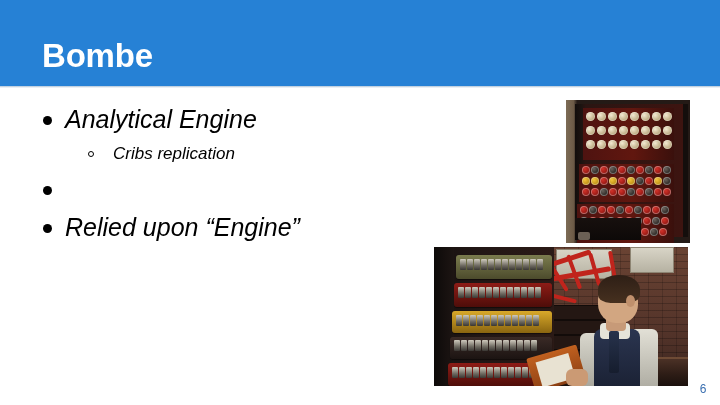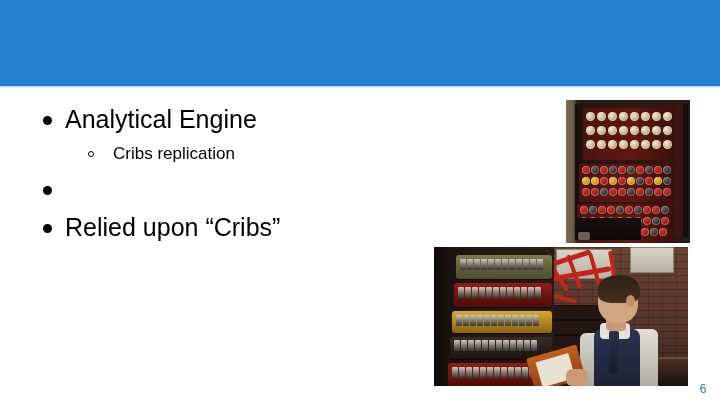--- a/index.html
+++ b/index.html
@@ -51,20 +51,21 @@
   #body-list {
     position: absolute;
     left: 38px;
     top: 100px;
     width: 400px;
   }
   .bullet-row {
     position: relative;
     display: block;
     white-space: nowrap;
+    font-style: italic;
   }
   .bullet-row.level1 {
     padding-left: 27px;
     height: 38px;
   }
   .bullet-row.level2 {
     padding-left: 75px;
     height: 32px;
   }
   .marker {
@@ -305,40 +306,41 @@
     line-height: 14px;
   }
 </style>
 </head>
 <body>
 
 <div id="slide">
 
   <div id="title-bar"></div>
   <div id="title-bar-shadow"></div>
+  <div id="slide-title">Bombe</div>
 
   <div id="body-list">
 
     <div class="bullet-row level1">
       <span class="marker marker-l1"></span>
       <span class="bullet-text-l1">Analytical Engine</span>
     </div>
 
     <div class="bullet-row level2">
       <span class="marker marker-l2"></span>
       <span class="bullet-text-l2">Cribs replication</span>
     </div>
 
     <div class="bullet-row level1">
       <span class="marker marker-l1"></span>
     </div>
 
     <div class="bullet-row level1">
       <span class="marker marker-l1"></span>
-      <span class="bullet-text-l1">Relied upon “Cribs”</span>
+      <span class="bullet-text-l1">Relied upon “Engine”</span>
     </div>
 
   </div>
 
   <div class="photo" id="photo-bombe-machine">
     <div class="m-wall"></div>
     <div class="m-cabinet"></div>
 
     <div class="m-panel m-panel-top"></div>
     <div class="m-panel m-panel-mid"></div>

